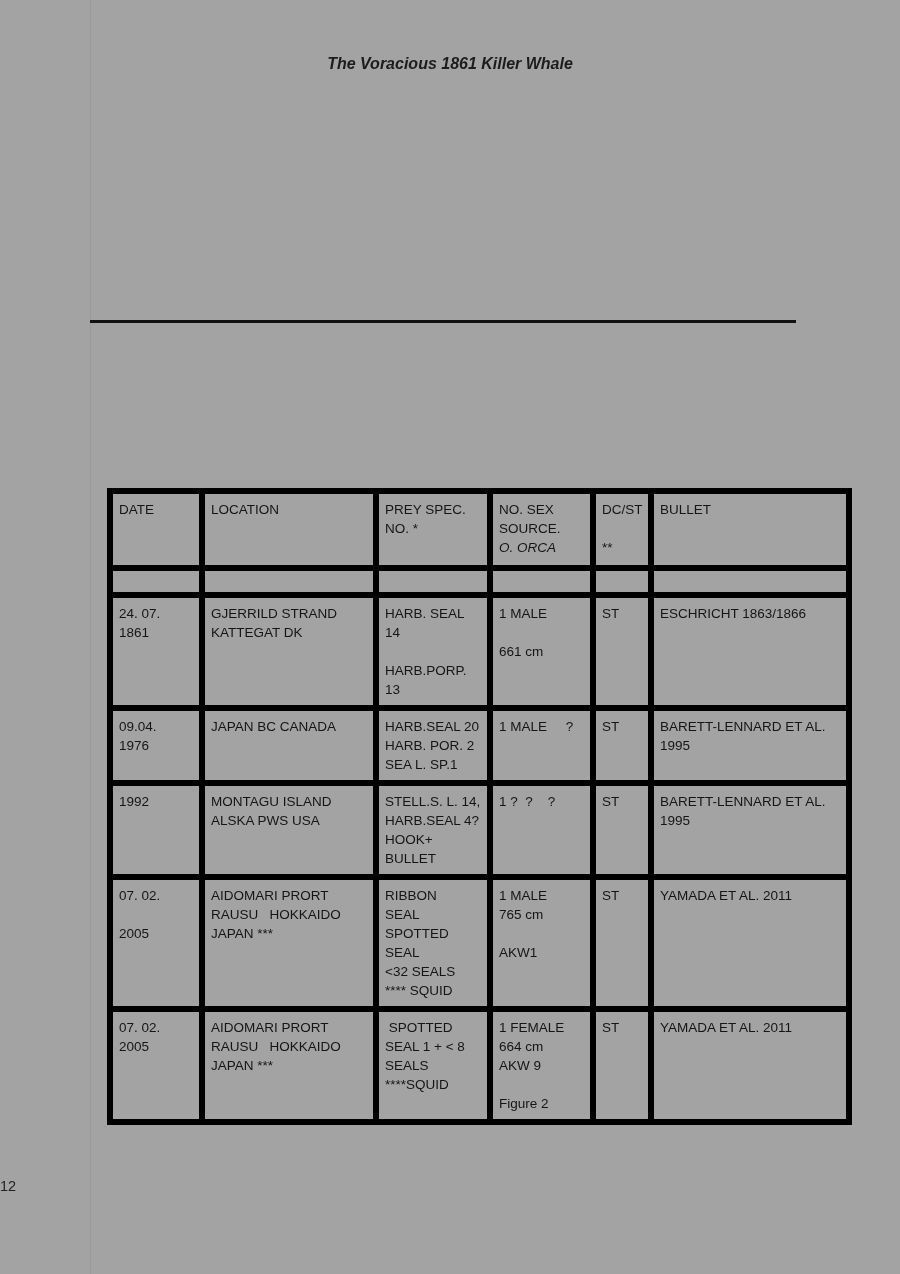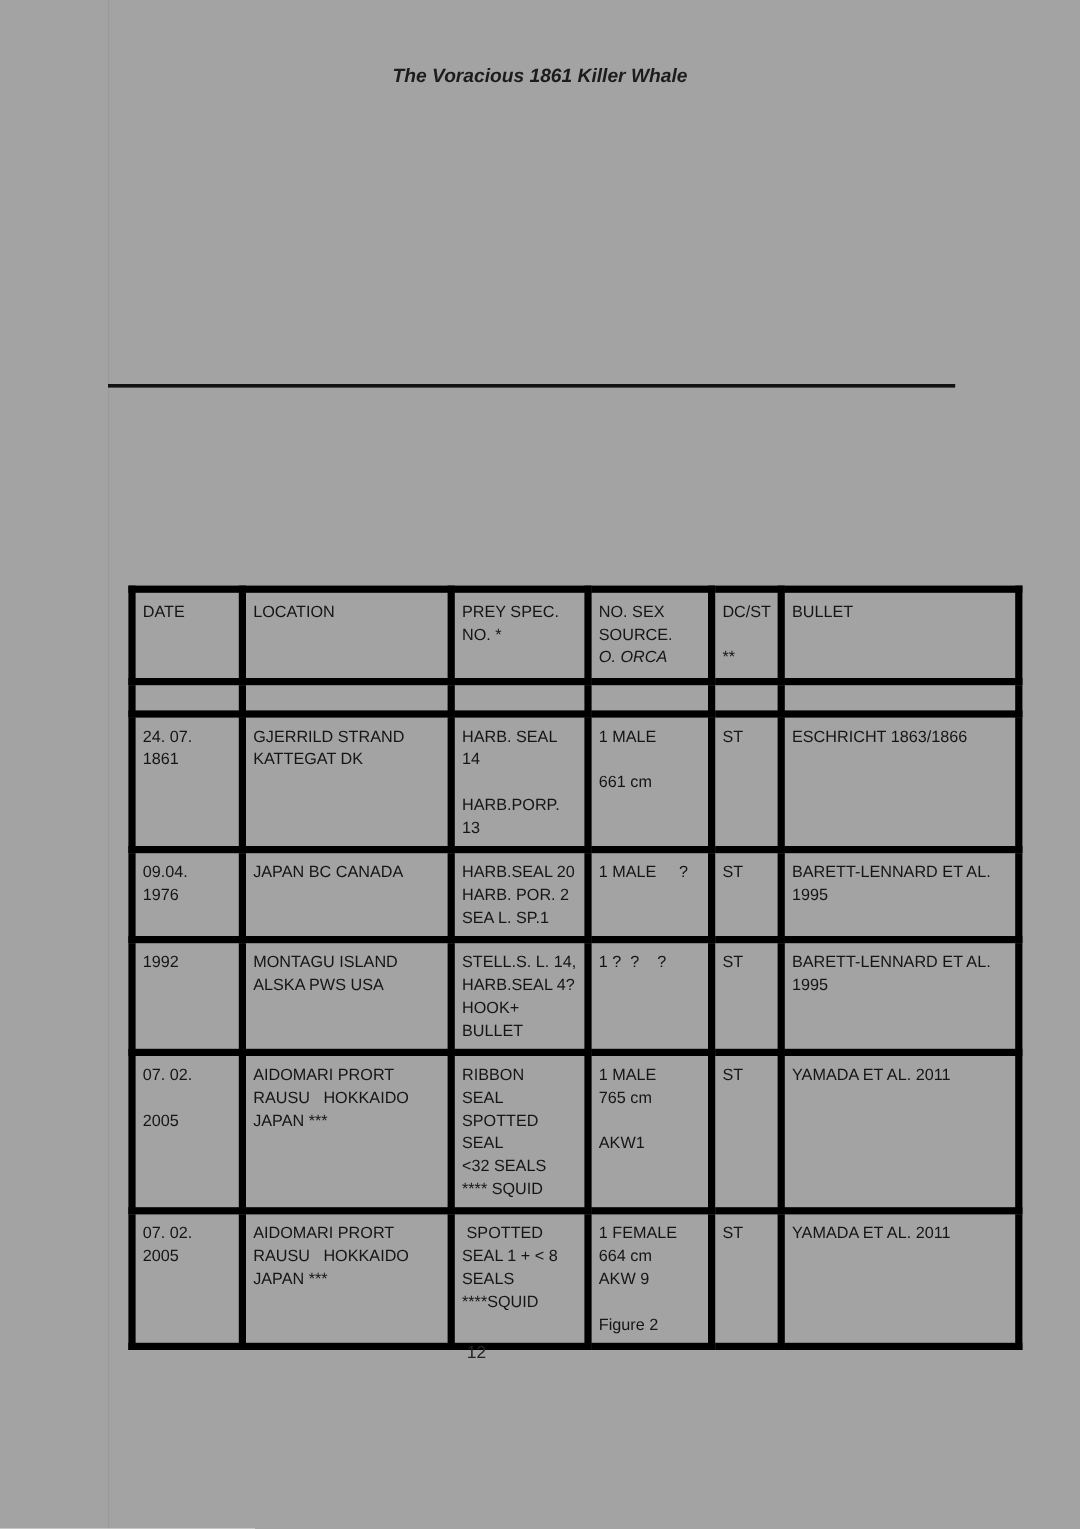--- a/index.html
+++ b/index.html
@@ -38,22 +38,22 @@
   tr.r0{height:27px;}
   tr.r0 td{padding:0;}
   tr.r1{height:86px;}
   tr.r2{height:114px;}
   tr.r3{height:75px;}
   tr.r4{height:93px;}
   tr.r5{height:94px;}
   tr.r6{height:108px;}
   .it{display:block;font-style:italic;}
   .pagenum{
-    position:absolute;top:1120px;left:0;width:794px;
-    text-align:center;font-size:14.5px;color:#222;
+    position:absolute;top:1178px;left:0;width:794px;
+    text-align:left;font-size:14.5px;color:#222;
   }
 </style>
 </head>
 <body>
 
 <div class="page">
 
   <div class="edge-line"></div>
 
   <div class="doc-title">The Voracious 1861 Killer Whale</div>

